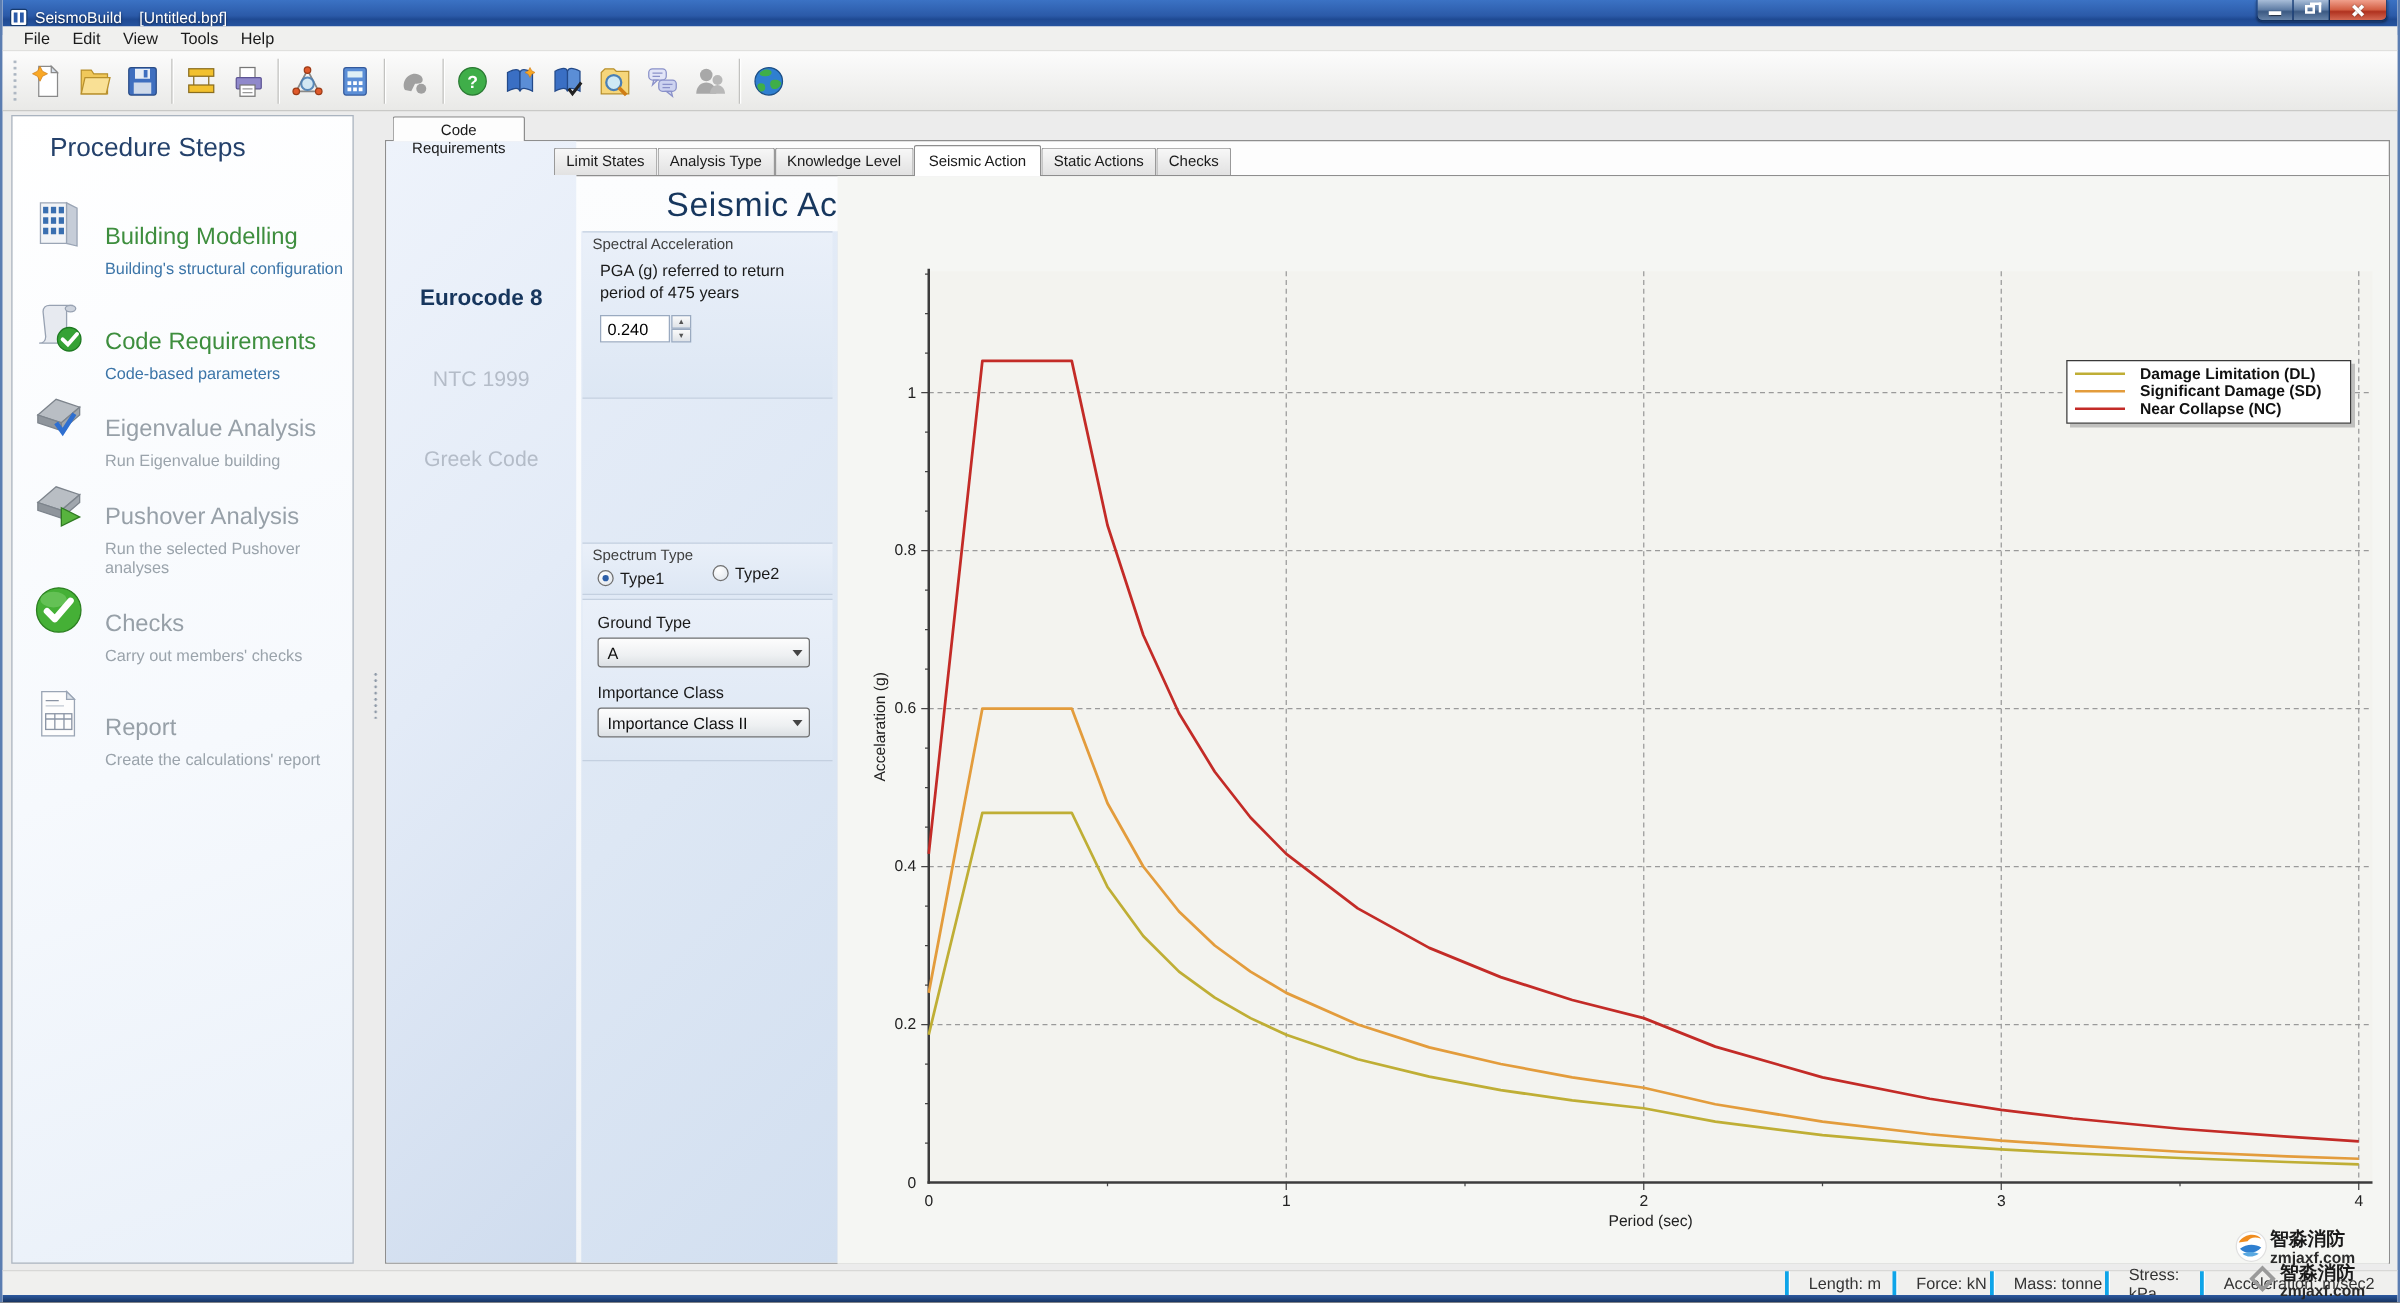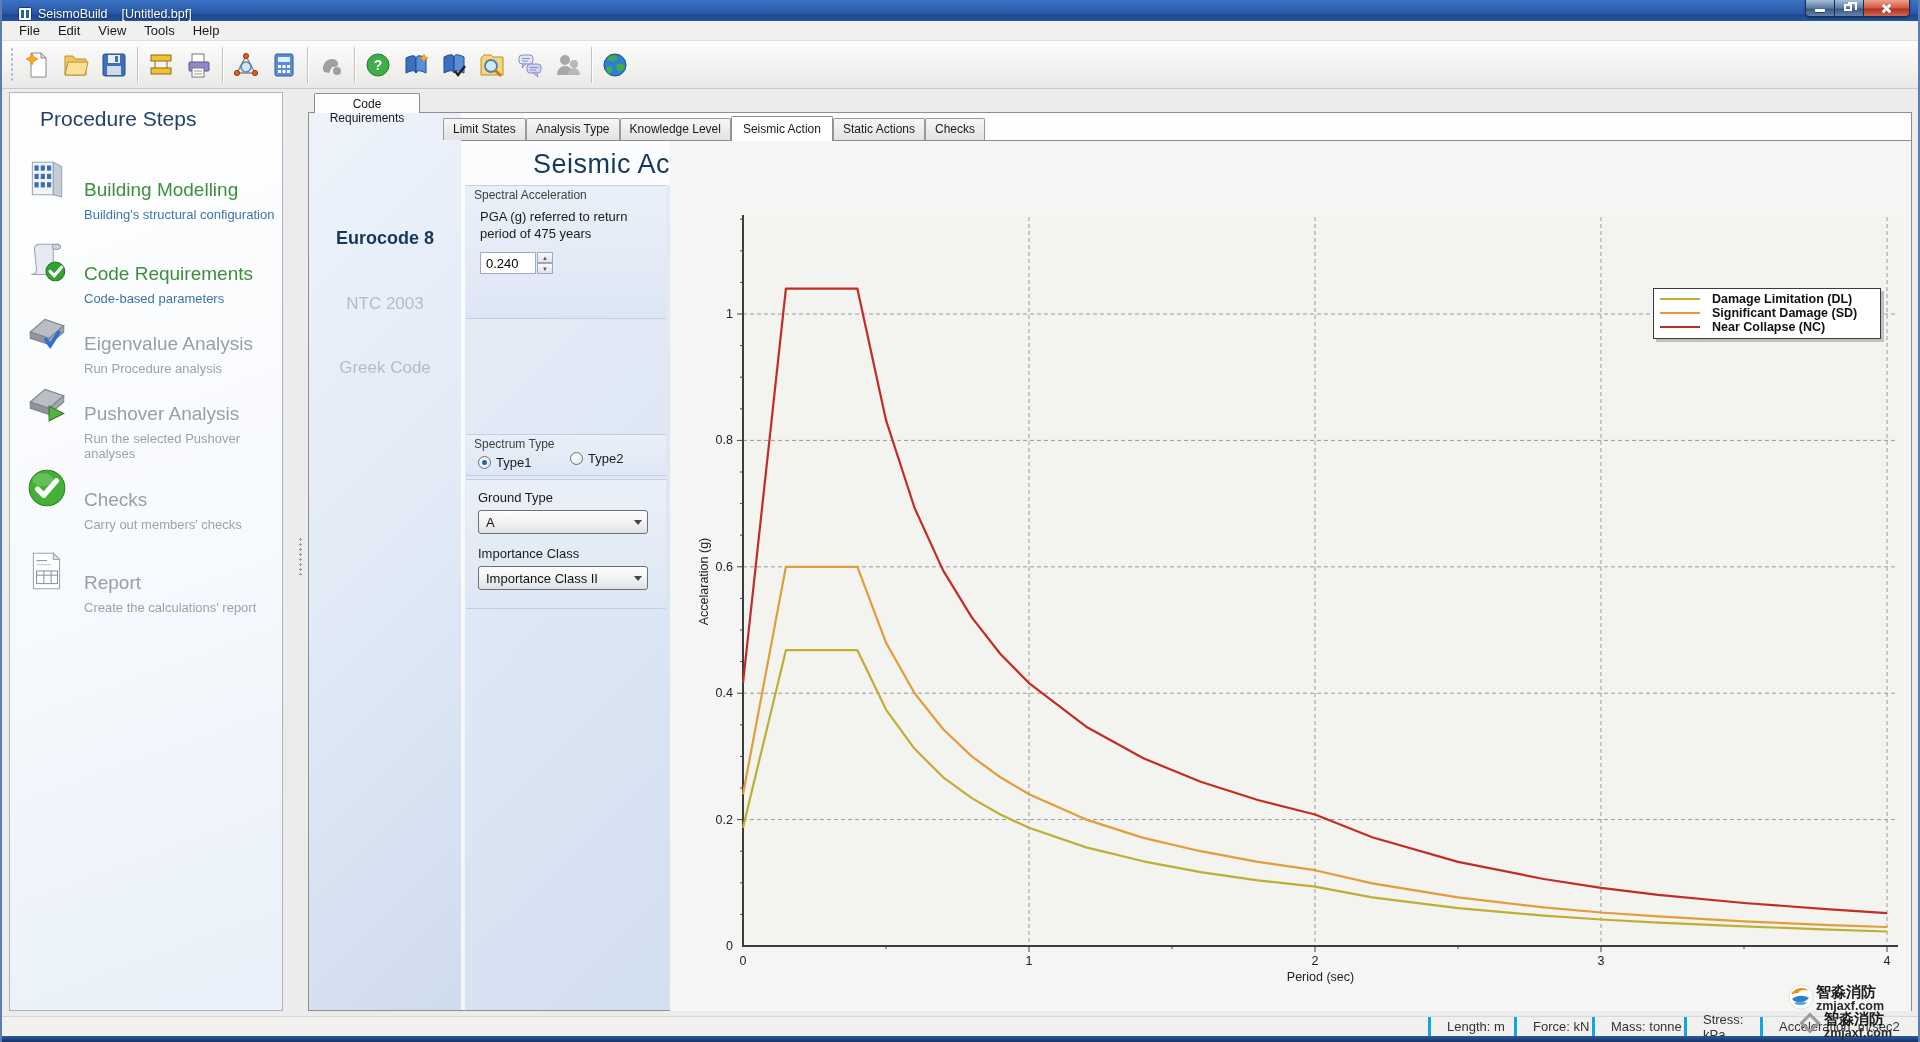--- a/index.html
+++ b/index.html
@@ -2,21 +2,21 @@
 <html><head>
 <meta charset="utf-8">
 <style>
   html,body{margin:0;padding:0;background:#444;}
   *{box-sizing:border-box;font-family:"Liberation Sans",sans-serif;}
   #app{position:relative;width:1920px;height:1042px;background:#ececec;overflow:hidden;
        border-left:2px solid #5b7db1;border-right:2px solid #5b7db1;}
   
   .titlebar{position:absolute;left:0;top:0;width:100%;height:28px;
     background:linear-gradient(180deg,#3b72c4 0%,#2b5aa8 45%,#1f4a93 55%,#2e5fae 100%);
-    color:#fff;display:flex;align-items:center;padding-left:16px;font-size:12.5px;}
+    color:#fff;display:flex;align-items:center;padding-left:6px;font-size:12.5px;}
   .appicon{width:14px;height:14px;background:#fff;border-radius:2px;margin-right:6px;position:relative;border:1px solid #163a6e;}
   .appicon:before{content:"";position:absolute;left:2px;top:2px;width:3px;height:8px;background:#2b5aa8;}
   .appicon:after{content:"";position:absolute;left:7px;top:2px;width:3px;height:8px;background:#2b5aa8;}
   .titletext{text-shadow:0 1px 2px rgba(0,0,0,.6);}
   .doctitle{margin-left:14px;}
   .capbtns{position:absolute;right:8px;top:0;display:flex;height:17px;
     border:1px solid #12305e;border-top:none;border-radius:0 0 5px 5px;overflow:hidden;box-shadow:0 1px 2px rgba(0,0,0,.4);}
   .capbtn{width:29px;height:17px;position:relative;border-right:1px solid #12305e;
     background:linear-gradient(180deg,#a8bdd8 0%,#5f7da5 45%,#3c5a83 55%,#6d89ad 100%);}
   .capbtn:last-child{border-right:none;}
@@ -313,21 +313,21 @@
 
     <div class="step disabled" style="top:216px">
       <span class="sicon"><svg width="46" height="46" viewBox="0 0 44 44">
             <polygon points="6,22 20,10 38,16 24,28" fill="#b9bec4" stroke="#7d848c"></polygon>
             <polygon points="6,22 24,28 24,34 6,28" fill="#8f959c" stroke="#7d848c"></polygon>
             <polygon points="24,28 38,16 38,22 24,34" fill="#a0a6ad" stroke="#7d848c"></polygon>
             <path d="M20 28l5 7 9-14" fill="none" stroke="#2f6fd0" stroke-width="3.6"></path>
           </svg></span>
       <span class="stxt">
           <div class="stitle">Eigenvalue Analysis</div>
-          <div class="ssub">Run Procedure analysis</div>
+          <div class="ssub">Run Eigenvalue building</div>
         </span>
     </div>
 
     <div class="step disabled" style="top:286px">
       <span class="sicon"><svg width="46" height="46" viewBox="0 0 44 44">
             <polygon points="6,22 20,10 38,16 24,28" fill="#b9bec4" stroke="#7d848c"></polygon>
             <polygon points="6,22 24,28 24,34 6,28" fill="#8f959c" stroke="#7d848c"></polygon>
             <polygon points="24,28 38,16 38,22 24,34" fill="#a0a6ad" stroke="#7d848c"></polygon>
             <polygon points="24,26 38,33 24,40" fill="#57b33e" stroke="#2f7a22"></polygon>
           </svg></span>
@@ -370,21 +370,21 @@
   <div class="splitter">
       <div class="dots"></div>
     </div>
 
   <div class="main">
     <div class="outertab">Code Requirements</div>
     <div class="mainpanel">
 
       <div class="codesnav">
         <div class="codeitem sel" style="top:115px">Eurocode 8</div>
-        <div class="codeitem dis" style="top:181px">NTC 2003</div>
+        <div class="codeitem dis" style="top:181px">NTC 1999</div>
         <div class="codeitem dis" style="top:245px">Greek Code</div>
       </div>
 
       <div class="tabbar">
         <span class="tab">Limit States</span>
         <span class="tab">Analysis Type</span>
         <span class="tab">Knowledge Level</span>
         <span class="tab sel">Seismic Action</span>
         <span class="tab">Static Actions</span>
         <span class="tab">Checks</span>

